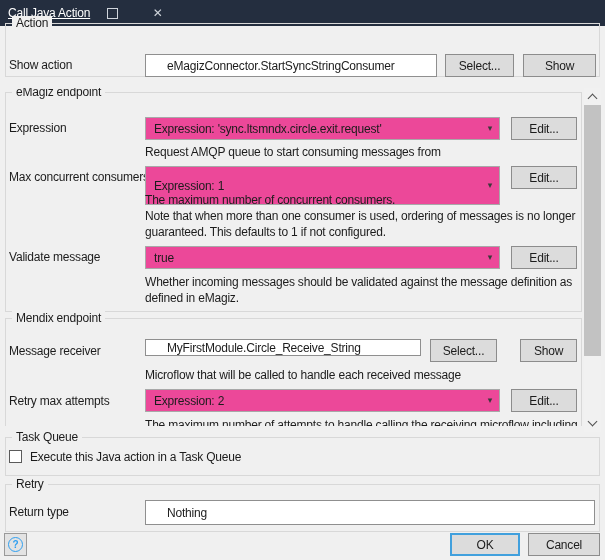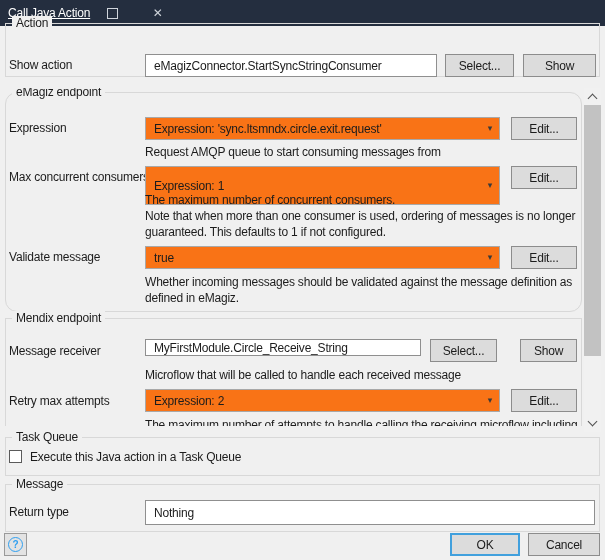--- a/index.html
+++ b/index.html
@@ -16,22 +16,22 @@
   .tb-btn:first-of-type{margin-left:auto;}
   .max-icon{display:inline-block;width:9px;height:9px;border:1px solid #cfd4db;}
   .close-icon{color:#cfd4db;font-size:12px;line-height:12px;}
   
   .group{position:absolute;border:1px solid #d8d8d8;background:transparent;}
   .group-label{position:absolute;top:-8px;left:6px;background:#f0f0f0;padding:0 4px;line-height:15px;}
   .row-label{position:absolute;line-height:15px;white-space:nowrap;}
   .help-text{position:absolute;line-height:16px;color:#1c1c1c;}
   
   .input{position:absolute;background:#fff;border:1px solid #8f8f8f;display:flex;align-items:center;
-    padding:0 8px;box-sizing:border-box;white-space:nowrap;overflow:hidden;text-align:center;}
-  .combo{position:absolute;background:#f97316;border:1px solid #a8a8a8;display:flex;align-items:center;
+    padding:0 21px;box-sizing:border-box;white-space:nowrap;overflow:hidden;text-align:center;}
+  .combo{position:absolute;background:#ec4899;border:1px solid #a8a8a8;display:flex;align-items:center;
     padding:0 22px 0 8px;box-sizing:border-box;white-space:nowrap;overflow:hidden;}
   .combo .arrow{position:absolute;right:7px;top:50%;transform:translateY(-56%);font-size:9px;color:#3a3a3a;}
   .btn{position:absolute;background:#dcdcdc;border:1px solid #8c8c8c;display:flex;align-items:center;
     justify-content:center;box-sizing:border-box;cursor:default;}
   .btn.primary{border:2px solid #41a0dd;}
   .checkbox{position:absolute;width:13px;height:13px;background:#fff;border:1px solid #5a5a5a;box-sizing:border-box;}
   
   .scroll-area{position:absolute;left:0;top:88px;width:584px;height:338px;overflow:hidden;}
   .scrollbar{position:absolute;left:584px;top:88px;width:17px;height:344px;background:#f1f1f1;}
   .scroll-thumb{position:absolute;left:0;top:17px;width:17px;height:251px;background:#c2c2c2;}
@@ -65,21 +65,21 @@
   </div>
   <span class="row-label" style="left:9px;top:58px;">Show action</span>
   <div class="input" style="left:145px;top:54px;width:292px;height:23px;">
     <span>eMagizConnector.StartSyncStringConsumer</span>
   </div>
   <div class="btn" style="left:445px;top:54px;width:69px;height:23px;">Select...</div>
   <div class="btn" style="left:523px;top:54px;width:73px;height:23px;">Show</div>
 
   <div class="scroll-area">
 
-    <div class="group" style="left:5px;top:4px;width:575px;height:218px;border-radius:12px;">
+    <div class="group" style="left:5px;top:4px;width:575px;height:218px;">
       <span class="group-label">eMagiz endpoint</span>
     </div>
 
     <span class="row-label" style="left:9px;top:33px;">Expression</span>
     <div class="combo" style="left:145px;top:29px;width:355px;height:23px;">
       <span>Expression: 'sync.ltsmndx.circle.exit.request'</span>
       <span class="arrow">▾</span>
     </div>
     <div class="btn" style="left:511px;top:29px;width:66px;height:23px;">Edit...</div>
     <div class="help-text" style="left:145px;top:56px;width:436px;">Request AMQP queue to start consuming messages from</div>
@@ -128,21 +128,21 @@
     <span class="chev down"></span>
   </div>
 
   <div class="group" style="left:5px;top:437px;width:593px;height:37px;">
     <span class="group-label">Task Queue</span>
   </div>
   <span class="checkbox" style="left:9px;top:450px;"></span>
   <span class="row-label" style="left:30px;top:450px;">Execute this Java action in a Task Queue</span>
 
   <div class="group" style="left:5px;top:484px;width:593px;height:46px;">
-    <span class="group-label">Message</span>
+    <span class="group-label">Retry</span>
   </div>
   <span class="row-label" style="left:9px;top:505px;">Return type</span>
   <div class="input" style="left:145px;top:500px;width:450px;height:25px;">
     <span>Nothing</span>
   </div>
 
   <div class="help-btn">
     <span class="help-circle">?</span>
   </div>
   <div class="btn primary" style="left:450px;top:533px;width:70px;height:23px;">OK</div>

